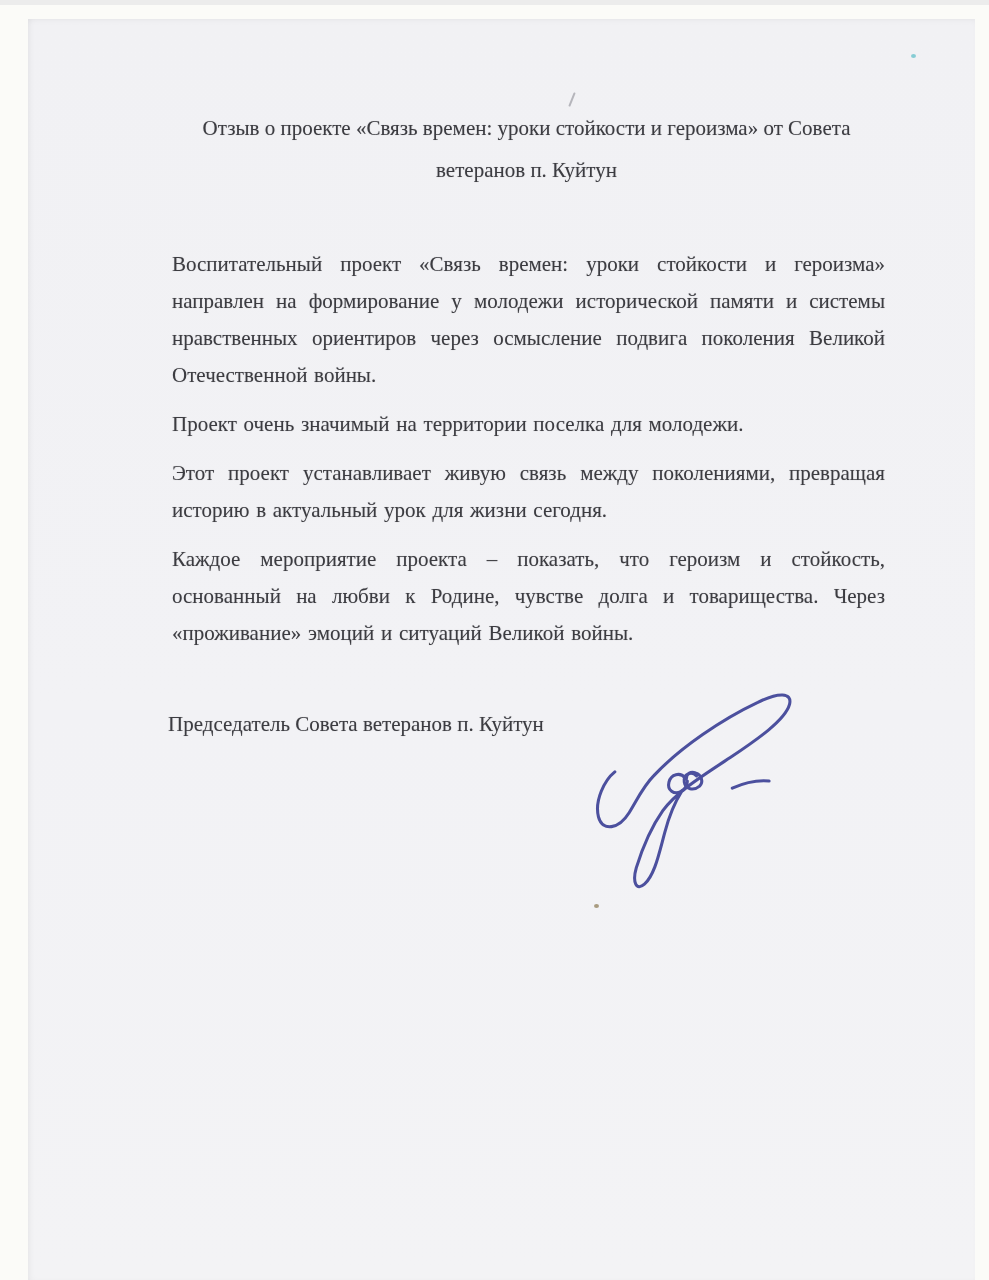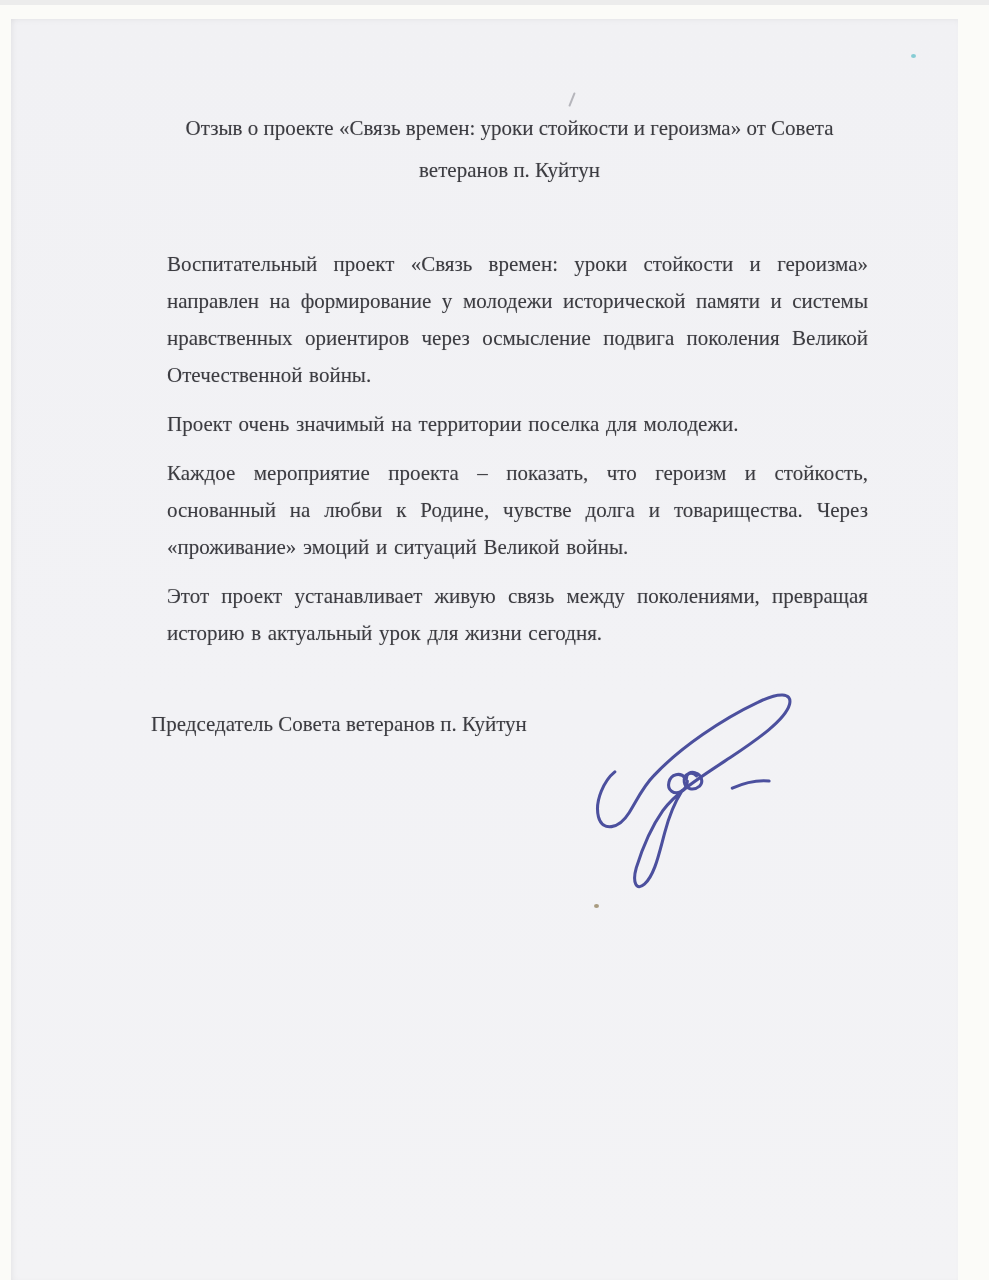--- a/index.html
+++ b/index.html
@@ -17,21 +17,21 @@
   
   .scan-top-edge {
     position: absolute;
     left: 0; top: 0;
     width: 989px; height: 5px;
     background: #ececec;
   }
   
   .paper {
     position: absolute;
-    left: 11px; top: 19px;
+    left: 28px; top: 19px;
     width: 947px; height: 1261px;
     background: linear-gradient(180deg, #f1f1f4 0%, #f2f2f5 55%, #f3f3f5 100%);
     box-shadow: inset 4px 0 7px -3px rgba(0,0,0,0.06),
                 inset 0 4px 7px -3px rgba(0,0,0,0.045);
   }
   .content {
     position: relative;
     box-sizing: border-box;
     width: 100%; height: 100%;
     padding: 88px 90px 0 140px;
@@ -41,21 +41,21 @@
   .doc-title {
     font-size: 21px;
     line-height: 42px;
     font-weight: normal;
     text-align: center;
     margin: 0 0 55px 0;
   }
   .para {
     font-size: 21px;
     line-height: 37px;
-    margin: 0 0 12px 16px;
+    margin: 0 0 12px 4px;
     word-spacing: 1.5px;
   }
   .para.justify {
     text-align: justify;
     text-align-last: left;
   }
   .signoff {
     font-size: 21px;
     line-height: 37px;
     margin: 54px 0 16px 0;
@@ -98,23 +98,23 @@
 
 <div class="paper">
   <div class="content">
 
     <h1 class="doc-title">Отзыв о проекте «Связь времен: уроки стойкости и героизма» от Совета ветеранов п. Куйтун</h1>
 
     <p class="para justify">Воспитательный проект «Связь времен: уроки стойкости и героизма» направлен на формирование у молодежи исторической памяти и системы нравственных ориентиров через осмысление подвига поколения Великой Отечественной войны.</p>
 
     <p class="para">Проект очень значимый на территории поселка для молодежи.</p>
 
+    <p class="para justify">Этот проект устанавливает живую связь между поколениями, превращая историю в актуальный урок для жизни сегодня.</p>
+
     <p class="para justify">Каждое мероприятие проекта – показать, что героизм и стойкость, основанный на любви к Родине, чувстве долга и товарищества. Через «проживание» эмоций и ситуаций Великой войны.</p>
-
-    <p class="para justify">Этот проект устанавливает живую связь между поколениями, превращая историю в актуальный урок для жизни сегодня.</p>
 
 
     <p class="signoff">Председатель Совета ветеранов п. Куйтун</p>
   </div>
 </div>
 
 <svg class="signature-svg" viewBox="0 0 220 230" xmlns="http://www.w3.org/2000/svg">
   <g fill="none" stroke-width="3" stroke-linecap="round" stroke-linejoin="round" stroke="#4c509e">
     <path d="M 32 84
              C 22 92, 12 112, 16 128

